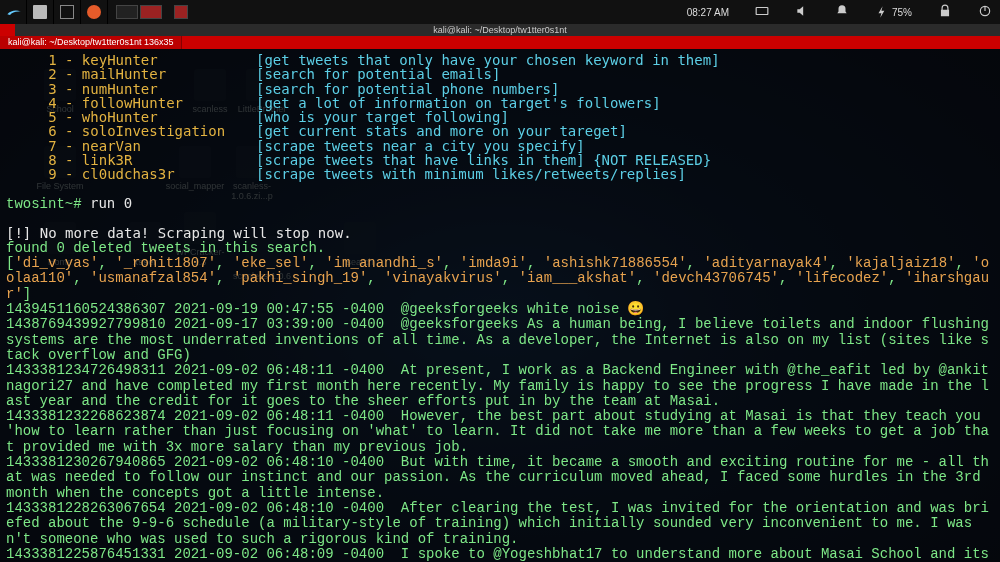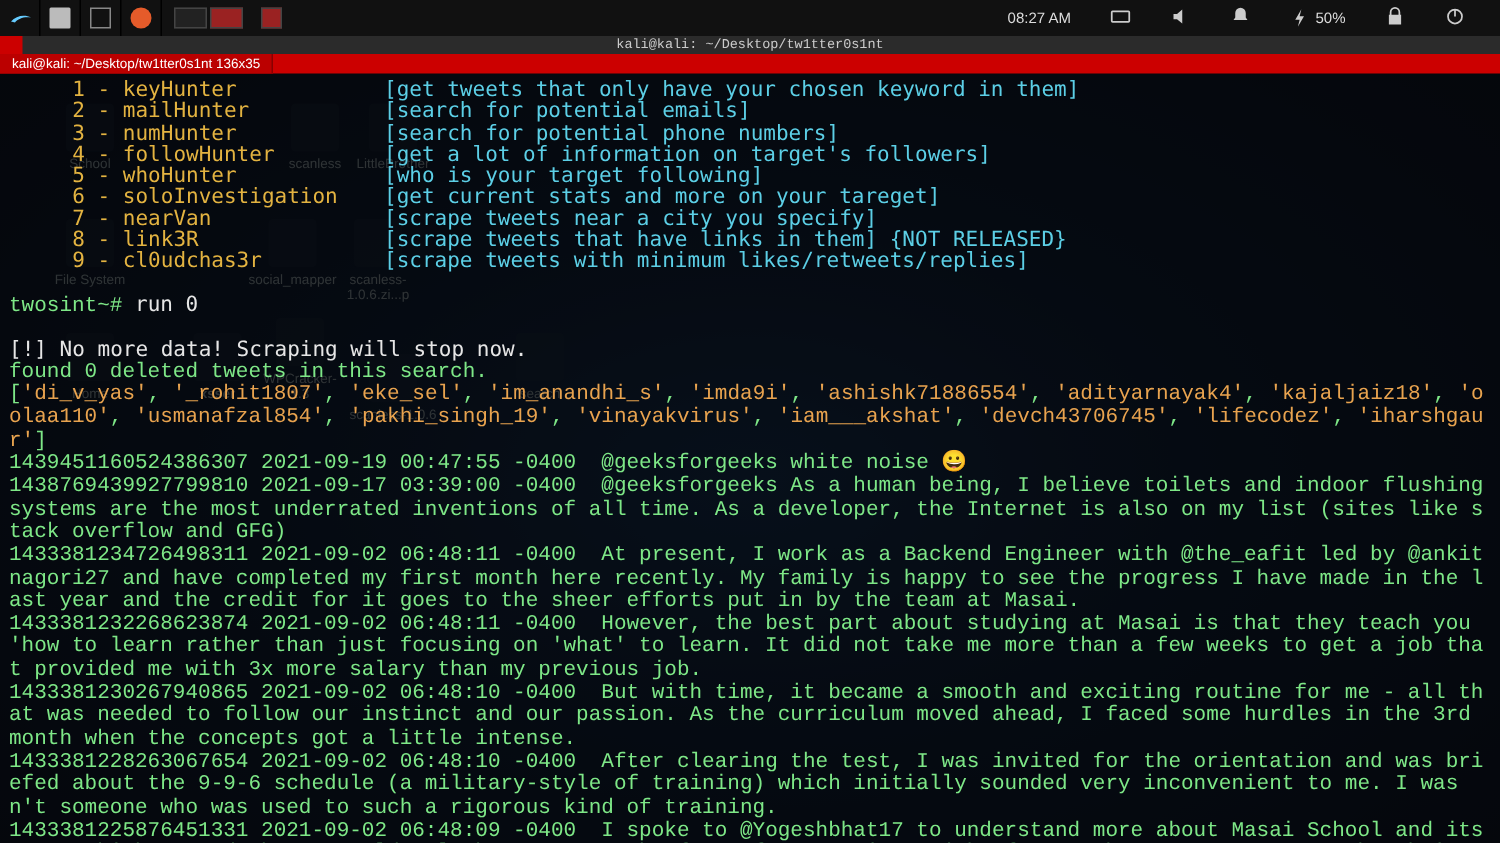--- a/index.html
+++ b/index.html
@@ -38,21 +38,21 @@
     height: 24px;
     background: #111;
     display: flex;
     align-items: center;
     color: #ddd;
     font-family: sans-serif;
     font-size: 10px;
     z-index: 5;
   }
   .taskbar-left { display: flex; align-items: center; flex: 1; }
-  .taskbar-right { display: flex; align-items: center; gap: 26px; padding-right: 23px; }
+  .taskbar-right { display: flex; align-items: center; gap: 26px; padding-right: 8px; }
   .tb-btn {
     height: 24px;
     padding: 0 6px;
     display: flex;
     align-items: center;
     gap: 4px;
     border-right: 1px solid #000;
   }
   .tb-icon { width: 14px; height: 14px; display:inline-block; }
   .tb-icon.kali svg { width:16px; height:16px; }
@@ -80,21 +80,21 @@
     top: 24px; left: 0; right: 0; bottom: 0;
     background: rgba(5, 5, 8, 0.72);
     z-index: 10;
     display: flex;
     flex-direction: column;
   }
   .term-titlebar {
     height: 14px;
     background: #2b2b2b;
     color: #ccc;
-    font-family: Liberation Mono, monospace;
+    font-family: Liberation Sans, sans-serif;
     font-size: 9px;
     text-align: center;
     line-height: 12px;
   }
   .term-tabbar {
     height: 15px;
     background: #c00;
     display:flex;
   }
   .term-tab {
@@ -220,21 +220,21 @@
     </span>
     <span>
       <svg class="tray-ic" viewBox="0 0 24 24">
           <path d="M12 2a6 6 0 00-6 6v5l-2 3h16l-2-3V8a6 6 0 00-6-6z"></path>
         </svg>
     </span>
     <span style="display:flex;align-items:center;gap:3px">
       <svg class="tray-ic" viewBox="0 0 24 24">
           <path d="M13 2l-7 12h5l-2 8 7-12h-5z"></path>
         </svg>
-      <span>50%</span>
+      <span>75%</span>
     </span>
     <span>
       <svg class="tray-ic" viewBox="0 0 24 24">
           <path d="M6 10V7a6 6 0 1112 0v3h1v11H5V10h1zm2 0h8V7a4 4 0 10-8 0v3z"></path>
         </svg>
     </span>
     <span>
       <svg class="tray-ic" viewBox="0 0 24 24">
           <circle cx="12" cy="12" r="8" fill="none" stroke="#ccc" stroke-width="2"></circle>
           <path d="M12 4v8" stroke="#ccc" stroke-width="2"></path>

